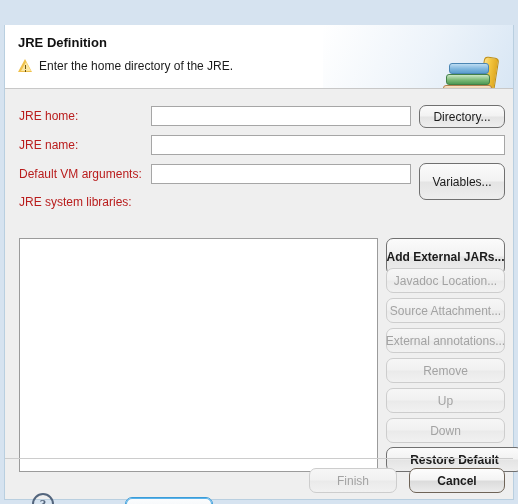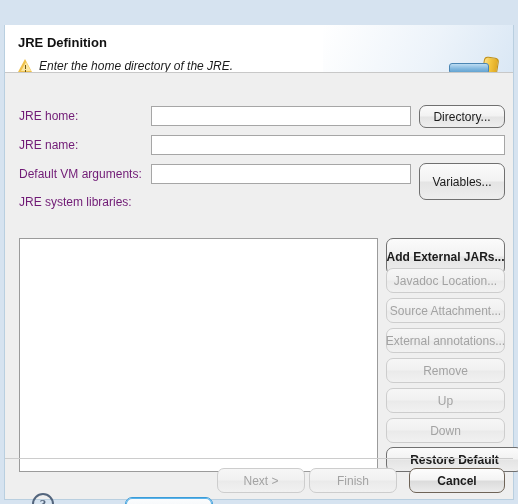--- a/index.html
+++ b/index.html
@@ -60,33 +60,33 @@
   
   .dialog{
     position:absolute;left:4px;top:25px;width:510px;height:475px;
     background:#efefef;
     border-left:1px solid #b9cfe0;border-right:1px solid #b9cfe0;border-bottom:1px solid #b9cfe0;
     box-sizing:border-box;
   }
 
   
   .header{
-    position:absolute;left:0;top:0;width:508px;height:48px;
+    position:absolute;left:0;top:0;width:508px;height:64px;
     background:#ffffff;border-bottom:1px solid #c8c8c8;box-sizing:border-box;
     overflow:hidden;
   }
   .header .sheen{
     position:absolute;right:0;top:0;width:190px;height:63px;
     background:linear-gradient(115deg,rgba(255,255,255,0) 0%,rgba(222,234,246,.55) 55%,rgba(200,220,240,.7) 100%);
   }
   .hdr-title{
     position:absolute;left:13px;top:10px;font-size:13px;font-weight:bold;color:#111;
     white-space:nowrap;
   }
-  .hdr-msgrow{position:absolute;left:13px;top:34px;display:flex;align-items:flex-start;gap:6px;font-style:italic;}
+  .hdr-msgrow{position:absolute;left:13px;top:34px;display:flex;align-items:flex-start;gap:6px;}
   .warn-ico{position:relative;width:15px;height:14px;flex:0 0 15px;}
   .warn-ico .tri{
     position:absolute;left:0;top:0;width:0;height:0;
     border-left:7.5px solid transparent;border-right:7.5px solid transparent;
     border-bottom:13px solid #f0c14b;
   }
   .warn-ico .tri-in{
     position:absolute;left:2.6px;top:3.2px;width:0;height:0;
     border-left:5px solid transparent;border-right:5px solid transparent;
     border-bottom:9px solid #fbe6a2;
@@ -106,21 +106,21 @@
     background:linear-gradient(180deg,#bcdcf2 0%,#7fb6de 55%,#5b9ecd 100%);border:1px solid #4b86b4;}
   .books .b-green{left:3px;top:19px;width:44px;height:11px;
     background:linear-gradient(180deg,#cce7c6 0%,#7cba77 55%,#4e9a55 100%);border:1px solid #438048;}
   .books .b-tan{left:0px;top:30px;width:49px;height:13px;
     background:linear-gradient(180deg,#f6e2c8 0%,#e2bb8c 55%,#cfa173 100%);border:1px solid #b07f4e;}
   .books .b-yellow{left:38px;top:2px;width:15px;height:44px;border-radius:4px;
     background:linear-gradient(90deg,#fbe08a 0%,#f3c53f 45%,#e0aa23 100%);border:1px solid #c08f12;
     transform:rotate(9deg);}
 
   
-  .form-label{position:absolute;font-size:12px;color:#701a75;white-space:nowrap;}
+  .form-label{position:absolute;font-size:12px;color:#b91c1c;white-space:nowrap;}
   .txtfield{
     position:absolute;height:20px;background:#fff;
     border:1px solid #a6a6a6;box-sizing:border-box;
     font-family:"Liberation Sans",sans-serif;font-size:12px;color:#1b1b1b;
     padding:0 3px;outline:none;
   }
 
   
   .btn{
     position:absolute;box-sizing:border-box;
@@ -217,18 +217,17 @@
     <div class="btn disabled" style="left:381px;top:333px;width:119px;height:25px;">Remove</div>
     <div class="btn disabled" style="left:381px;top:303px;width:119px;height:25px;">External annotations...</div>
     <div class="btn disabled" style="left:381px;top:363px;width:119px;height:25px;">Up</div>
     <div class="btn disabled" style="left:381px;top:393px;width:119px;height:25px;">Down</div>
     <div class="btn restore strong" style="left:381px;top:422px;width:137px;height:25px;">Restore Default</div>
 
     <div class="sep"></div>
     <div class="helpico">?</div>
 
     <div class="btn focused" style="left:120px;top:443px;width:88px;height:25px;">&lt; Back</div>
-    <div class="btn disabled" style="left:212px;top:443px;width:88px;height:25px;">Next &gt;</div>
     <div class="btn disabled" style="left:304px;top:443px;width:88px;height:25px;">Finish</div>
     <div class="btn cancelbtn" style="left:404px;top:443px;width:96px;height:25px;">Cancel</div>
 
   </div>
 </div>
 
 </body></html>

